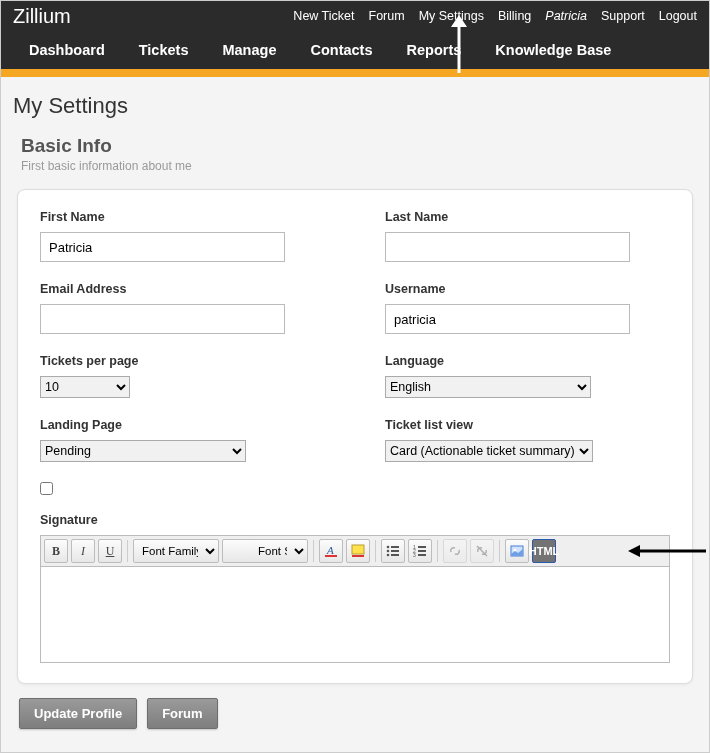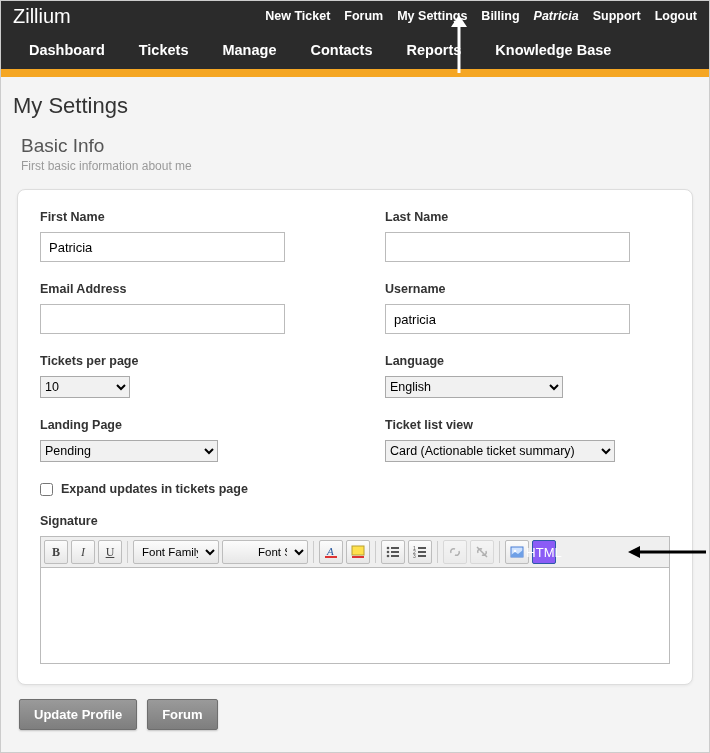--- a/index.html
+++ b/index.html
@@ -26,21 +26,20 @@
     font-size: 20px;
     font-weight: 400;
     color: #fff;
     flex: 0 0 auto;
   }
   .top-links {
     margin-left: auto;
     display: flex;
     gap: 14px;
     font-size: 12.5px;
-    font-weight: bold;
   }
   .top-links a { color: #fff; text-decoration: none; cursor: pointer; }
   .top-links a.italic { font-style: italic; }
   .topbar-row2 {
     display: flex;
     align-items: center;
     gap: 34px;
     padding: 0 0 0 28px;
     height: 38px;
     font-size: 14.5px;
@@ -55,21 +54,21 @@
     font-size: 22px;
     font-weight: 400;
     color: #333;
     margin: 2px 0 14px 0;
   }
   .section-head {
     padding: 0 8px 6px 8px;
   }
   .section-head h2 {
     font-size: 19px;
-    font-weight: 400;
+    font-weight: 700;
     color: #555;
     margin-top: 16px;
   }
   .section-head p {
     font-size: 12px;
     color: #9a9a9a;
     margin-top: 2px;
   }
   .card {
     background: #fff;
@@ -101,22 +100,22 @@
     background: #fff;
   }
   select.native {
     font-size: 12.5px;
     height: 22px;
     background: #f1f1f1;
     border: 1px solid #aaa;
     border-radius: 0;
   }
   select.sm { width: 90px; }
-  select.md { width: 178px; }
-  select.lg { width: 230px; }
+  select.md { width: 206px; }
+  select.lg { width: 208px; }
   .checkbox-row {
     display: flex;
     align-items: center;
     gap: 8px;
     margin: 4px 0 18px 0;
   }
   .checkbox-row label { font-size: 12.5px; font-weight: 700; color: #333; }
   .sig-wrap { }
   .toolbar {
     display: flex;
@@ -151,24 +150,24 @@
     font-size: 11.5px;
     padding: 0 4px;
     border-radius: 2px;
   }
   .tsel.ff { width: 86px; }
   .tsel.fs { width: 86px; padding-left: 31px; }
   .sep { width: 1px; height: 22px; background: #ccc; margin: 0 2px; }
   .tbtn.disabled { opacity: 0.45; cursor: default; }
   .tbtn svg { display:block; }
   .tbtn.htmlbtn {
-    background: #8b5cf6;
+    background: #737373;
     color: #fff;
-    font-size: 13px;
-    font-weight: 400;
+    font-size: 11px;
+    font-weight: 700;
     border-color: #2c5aa8;
   }
   .editor-area {
     border: 1px solid #bbb;
     border-top: none;
     height: 96px;
     background: #fff;
   }
   .footer-btns {
     display: flex;
@@ -287,21 +286,20 @@
       <div class="col">
         <label class="field-label">Ticket list view</label>
         <select class="native lg">
           <option>Card (Actionable ticket summary)</option>
         </select>
       </div>
     </div>
 
     <div class="checkbox-row">
       <input type="checkbox" style="">
-      <label>Expand updates in tickets page</label>
     </div>
 
     <div class="sig-wrap">
       <label class="field-label">Signature</label>
       <div class="arrow-container">
       <div class="toolbar">
         <div class="tbtn bold">B</div>
         <div class="tbtn italic">I</div>
         <div class="tbtn uline">U</div>
         <div class="sep"></div>

